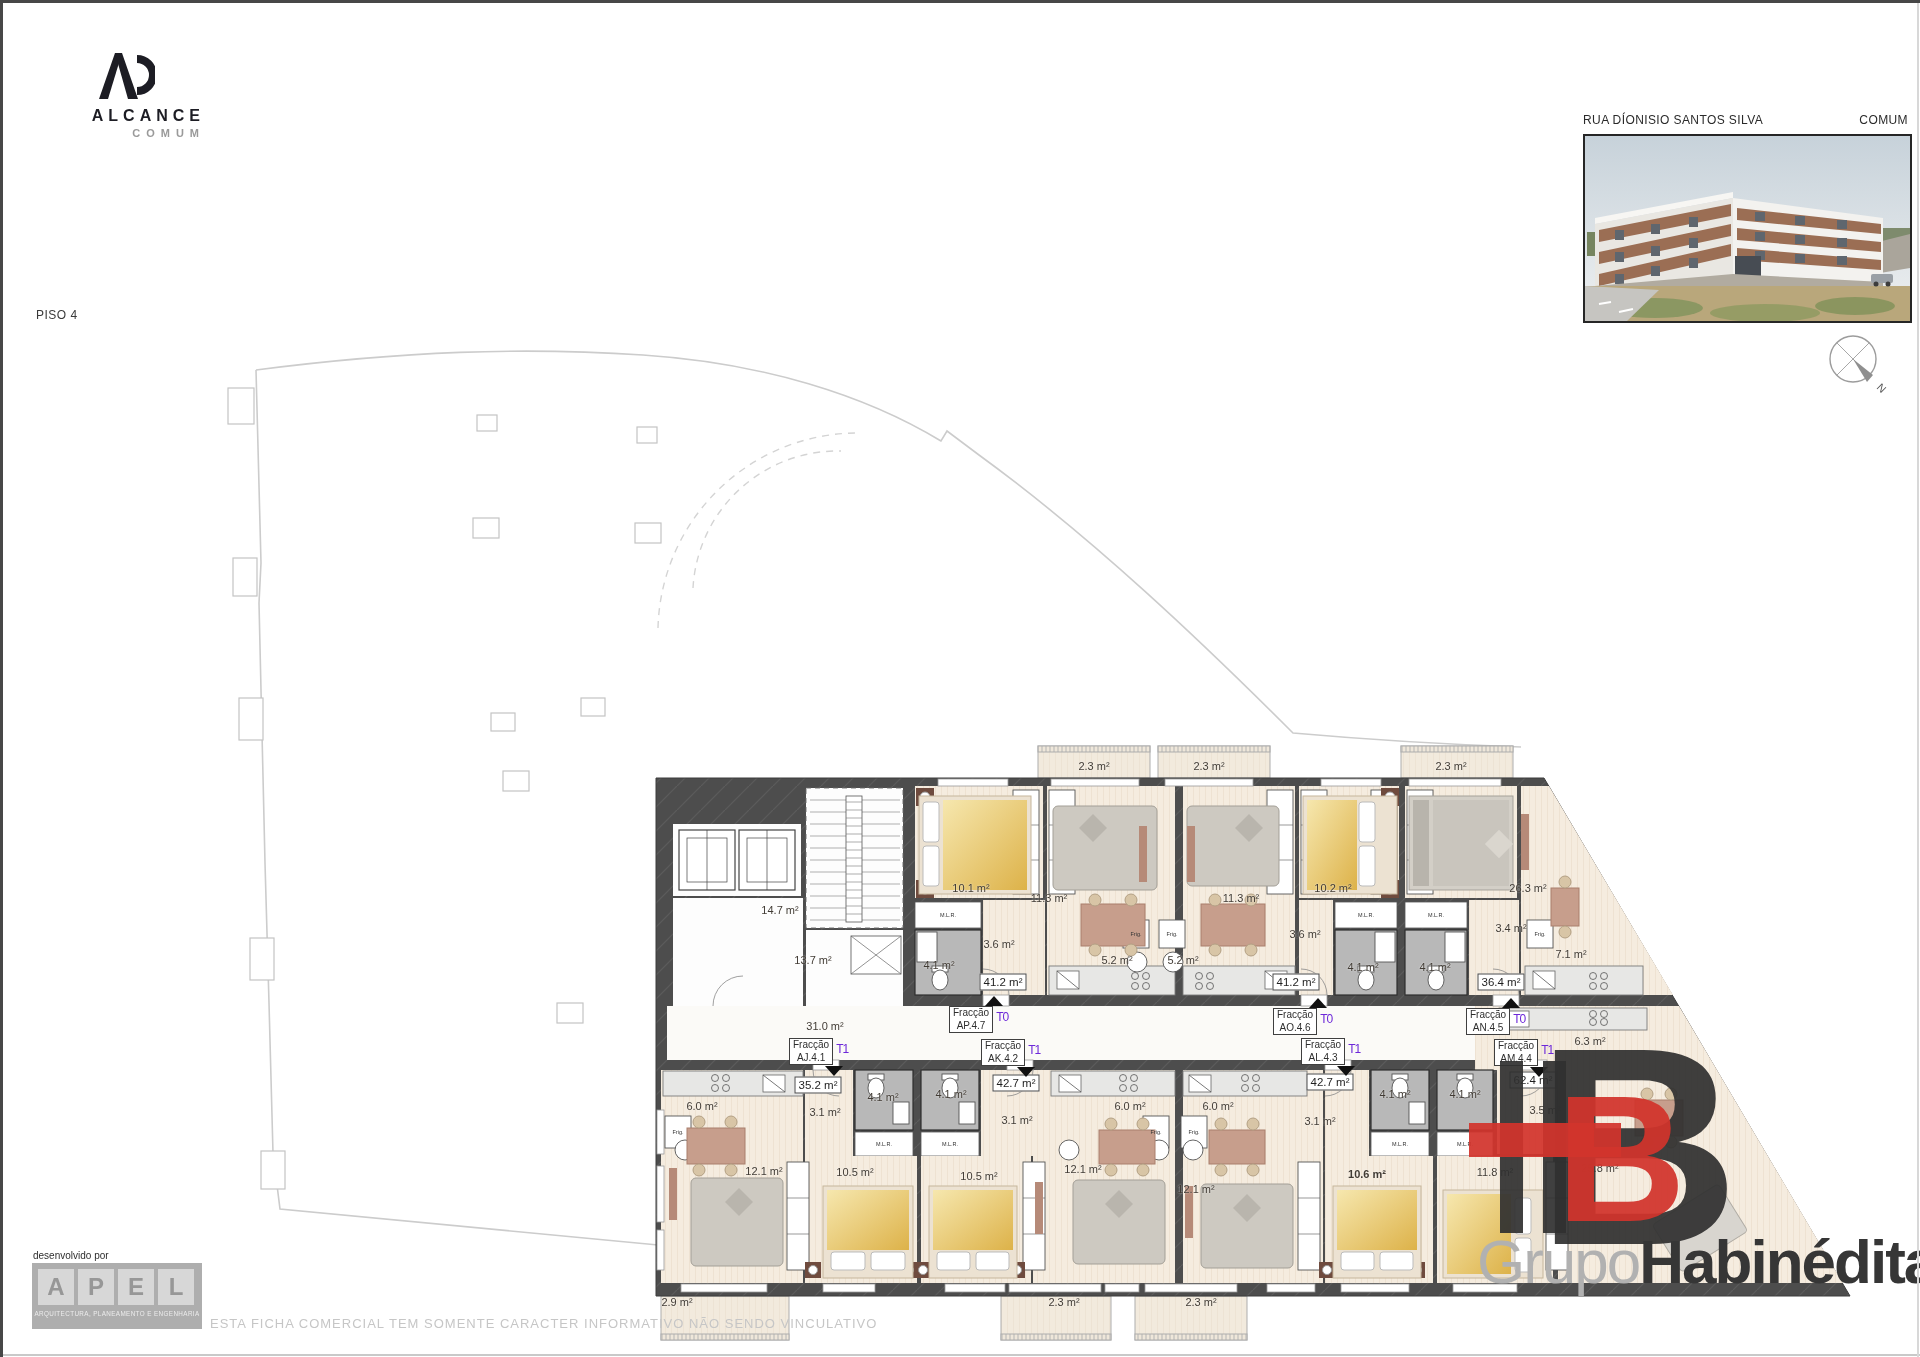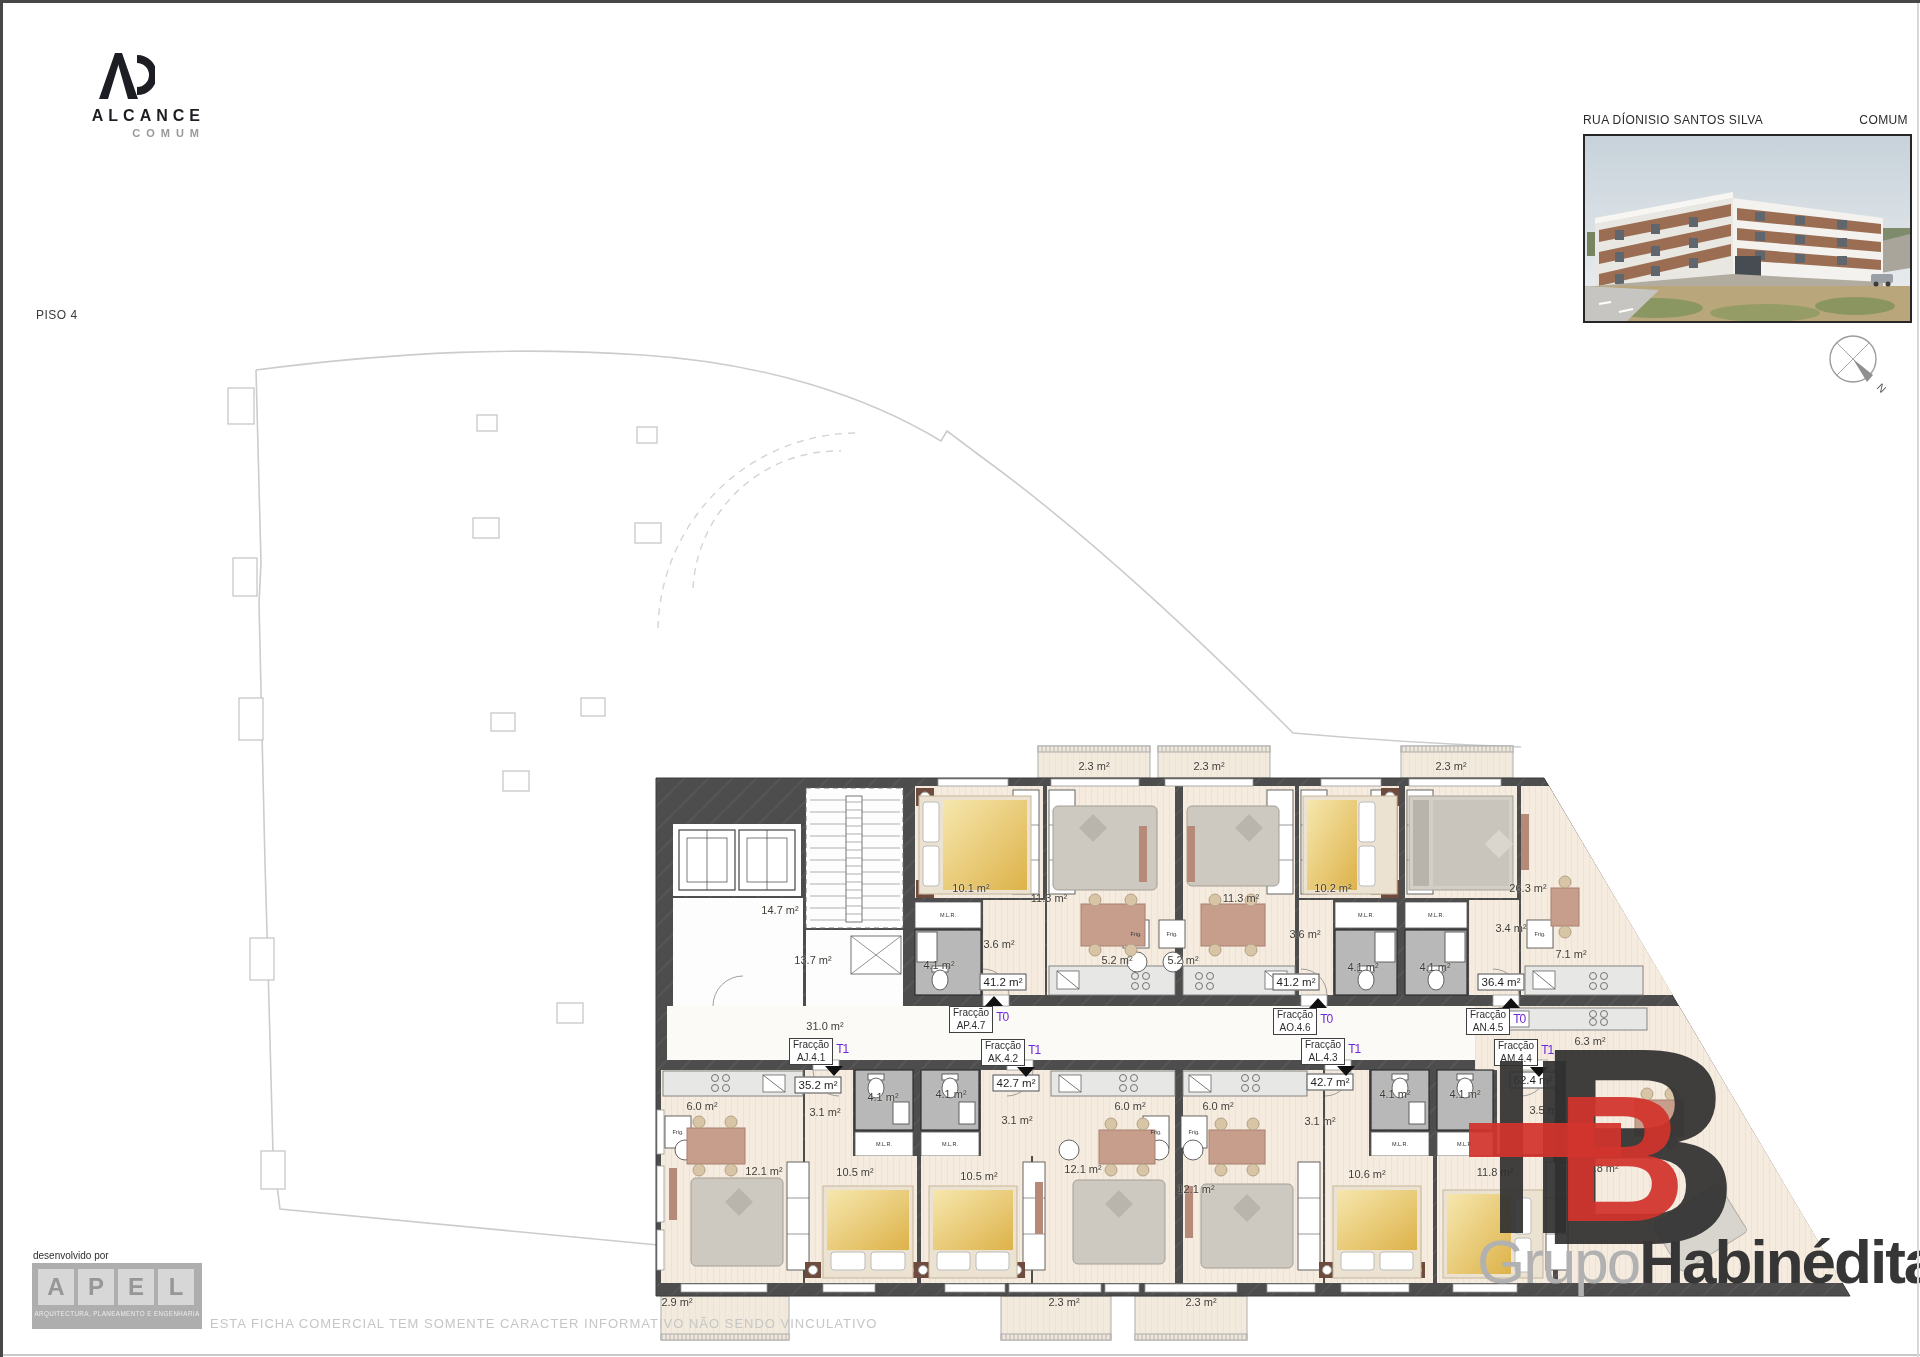--- a/index.html
+++ b/index.html
@@ -521,21 +521,21 @@
       <span class="al" style="left: 761px; top: 1168px;">12.1 m²</span>
       <span class="al" style="left: 852px; top: 1169px;">10.5 m²</span>
       <span class="al" style="left: 976px; top: 1173px;">10.5 m²</span>
       <span class="al" style="left: 1080px; top: 1166px;">12.1 m²</span>
       <span class="al" style="left: 1127px; top: 1103px;">6.0 m²</span>
       <span class="al" style="left: 1215px; top: 1103px;">6.0 m²</span>
       <span class="al" style="left: 1193px; top: 1186px;">12.1 m²</span>
       <span class="al" style="left: 1317px; top: 1118px;">3.1 m²</span>
       <span class="al" style="left: 1392px; top: 1091px;">4.1 m²</span>
       <span class="al" style="left: 1462px; top: 1091px;">4.1 m²</span>
-      <span class="al" style="left: 1364px; top: 1171px;">10.6 m²</span>
+      <span class="al" style="left: 1364px; top: 1171px; font-weight: bold;">10.6 m²</span>
       <span class="al" style="left: 1587px; top: 1038px;">6.3 m²</span>
       <span class="al" style="left: 1542px; top: 1107px;">3.5 m²</span>
       <span class="al" style="left: 1492px; top: 1169px;">11.8 m²</span>
       <span class="al" style="left: 1597px; top: 1165px;">25.8 m²</span>
       <span class="al" style="left: 674px; top: 1299px;">2.9 m²</span>
       <span class="al" style="left: 1061px; top: 1299px;">2.3 m²</span>
       <span class="al" style="left: 1198px; top: 1299px;">2.3 m²</span>
       <span class="fx" style="left: 945px; top: 912px;">M.L.R.</span>
       <span class="fx" style="left: 1363px; top: 912px;">M.L.R.</span>
       <span class="fx" style="left: 1433px; top: 912px;">M.L.R.</span>

